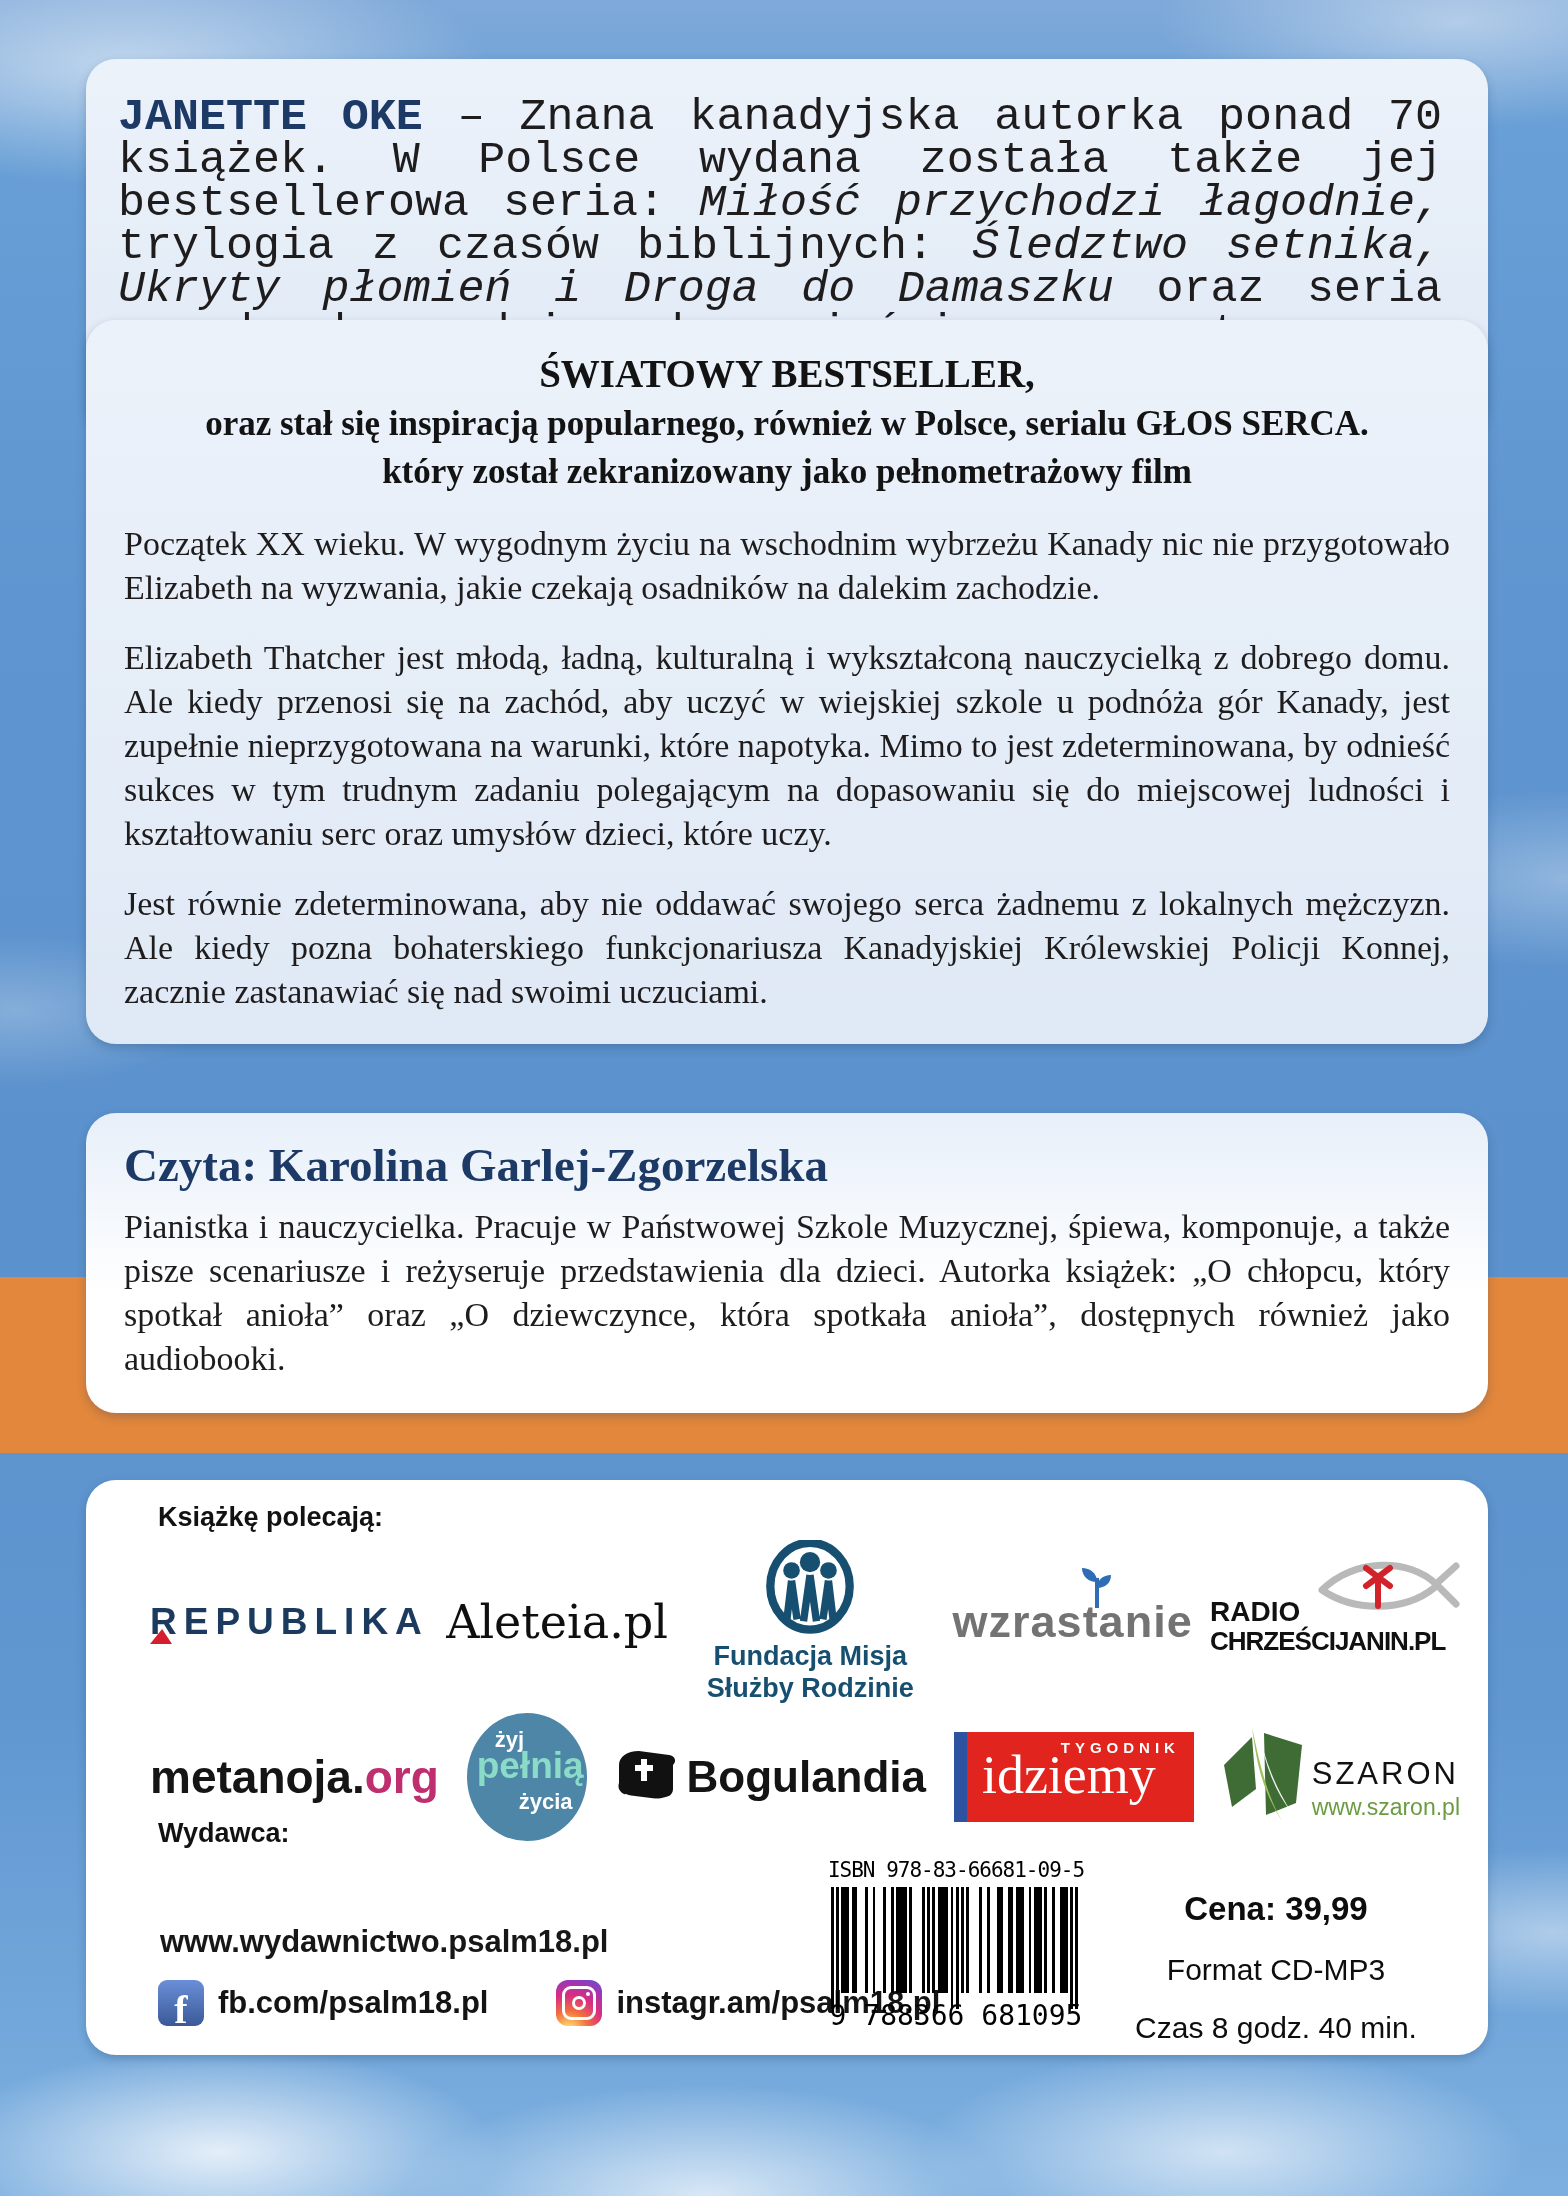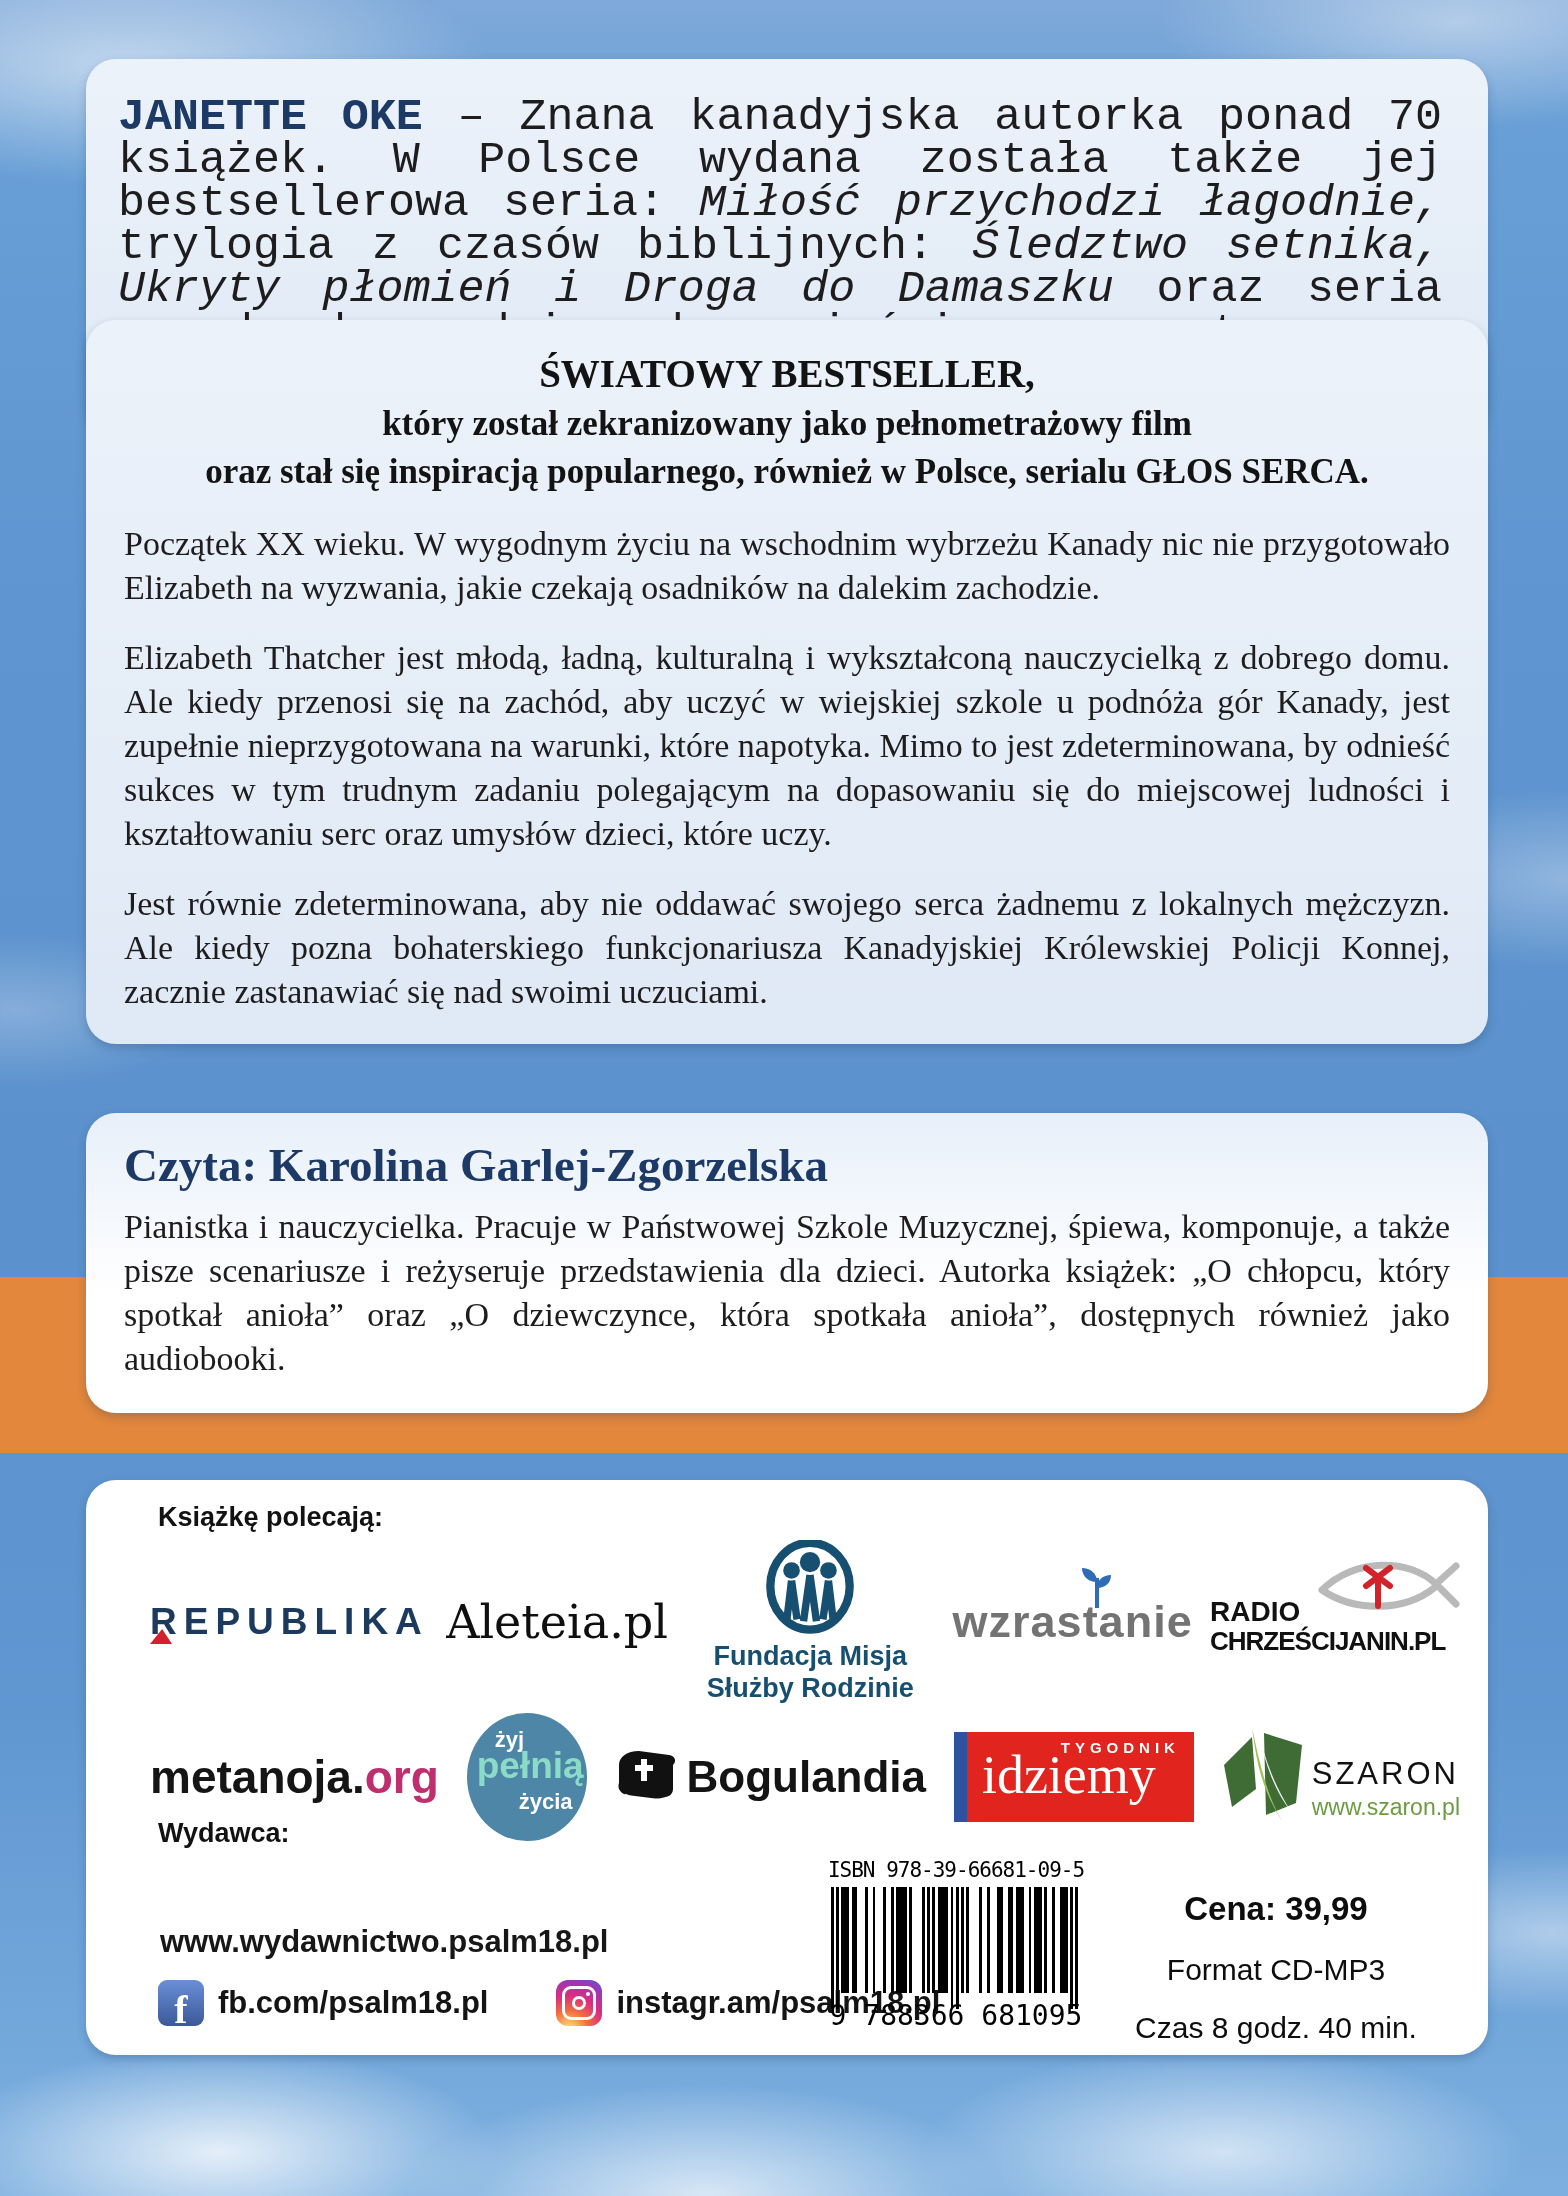--- a/index.html
+++ b/index.html
@@ -118,22 +118,22 @@
 
 <div class="band"></div>
 
 <section class="panel" id="box-author">
   <p class="rich"><span class="seg-name">JANETTE OKE</span><span> – Znana kanadyjska autorka ponad 70 książek. W Polsce wydana została także jej bestsellerowa seria: </span><span class="seg-i">Miłość przychodzi łagodnie,</span><span> trylogia z czasów biblijnych: </span><span class="seg-i">Śledztwo setnika, Ukryty płomień i Droga do Damaszku</span><span> oraz seria pogodnych, rodzinnych powieści rozpoczęta przez tytuł </span><span class="seg-i">Pewnego razu latem.</span></p>
 </section>
 
 <section class="panel" id="box-synopsis">
   <div class="headline">
     <div class="h1">ŚWIATOWY BESTSELLER,</div>
+    <div class="h2">oraz stał się inspiracją popularnego, również w Polsce, serialu GŁOS SERCA.</div>
     <div class="h2">który został zekranizowany jako pełnometrażowy film</div>
-    <div class="h2">oraz stał się inspiracją popularnego, również w Polsce, serialu GŁOS SERCA.</div>
   </div>
   <p class="para">Początek XX wieku. W wygodnym życiu na wschodnim wybrzeżu Kanady nic nie przygotowało Elizabeth na wyzwania, jakie czekają osadników na dalekim zachodzie.</p>
   <p class="para">Elizabeth Thatcher jest młodą, ładną, kulturalną i wykształconą nauczycielką z dobrego domu. Ale kiedy przenosi się na zachód, aby uczyć w wiejskiej szkole u podnóża gór Kanady, jest zupełnie nieprzygotowana na warunki, które napotyka. Mimo to jest zdeterminowana, by odnieść sukces w tym trudnym zadaniu polegającym na dopasowaniu się do miejscowej ludności i kształtowaniu serc oraz umysłów dzieci, które uczy.</p>
   <p class="para">Jest równie zdeterminowana, aby nie oddawać swojego serca żadnemu z lokalnych mężczyzn. Ale kiedy pozna bohaterskiego funkcjonariusza Kanadyjskiej Królewskiej Policji Konnej, zacznie zastanawiać się nad swoimi uczuciami.</p>
 </section>
 
 <section class="panel" id="box-narrator">
   <h2 class="czyta">Czyta: Karolina Garlej-Zgorzelska</h2>
   <p class="para bio">Pianistka i nauczycielka. Pracuje w Państwowej Szkole Muzycznej, śpiewa, komponuje, a także pisze scenariusze i reżyseruje przedstawienia dla dzieci. Autorka książek: „O chłopcu, który spotkał anioła” oraz „O dziewczynce, która spotkała anioła”, dostępnych również jako audiobooki.</p>
 </section>
@@ -224,21 +224,21 @@
     <span class="ig-ic">
       <span class="ig-frame">
         <span class="ig-lens"></span>
         <span class="ig-dot"></span>
       </span>
     </span>
     <span class="soc-label">instagr.am/psalm18.pl</span>
   </div>
 
   <div class="barcode">
-    <div class="isbn">ISBN 978-39-66681-09-5</div>
+    <div class="isbn">ISBN 978-83-66681-09-5</div>
     <div class="bars">
         <div class="bar" style="left: 0px; height: 122px;"></div>
         <div class="bar" style="left: 5.2px; height: 122px;"></div>
         <div class="bar" style="left: 10.4px; height: 106px;"></div>
         <div class="bar" style="left: 13px; height: 106px;"></div>
         <div class="bar" style="left: 15.6px; height: 106px;"></div>
         <div class="bar" style="left: 20.8px; height: 106px;"></div>
         <div class="bar" style="left: 23.4px; height: 106px;"></div>
         <div class="bar" style="left: 33.8px; height: 106px;"></div>
         <div class="bar" style="left: 41.6px; height: 106px;"></div>

